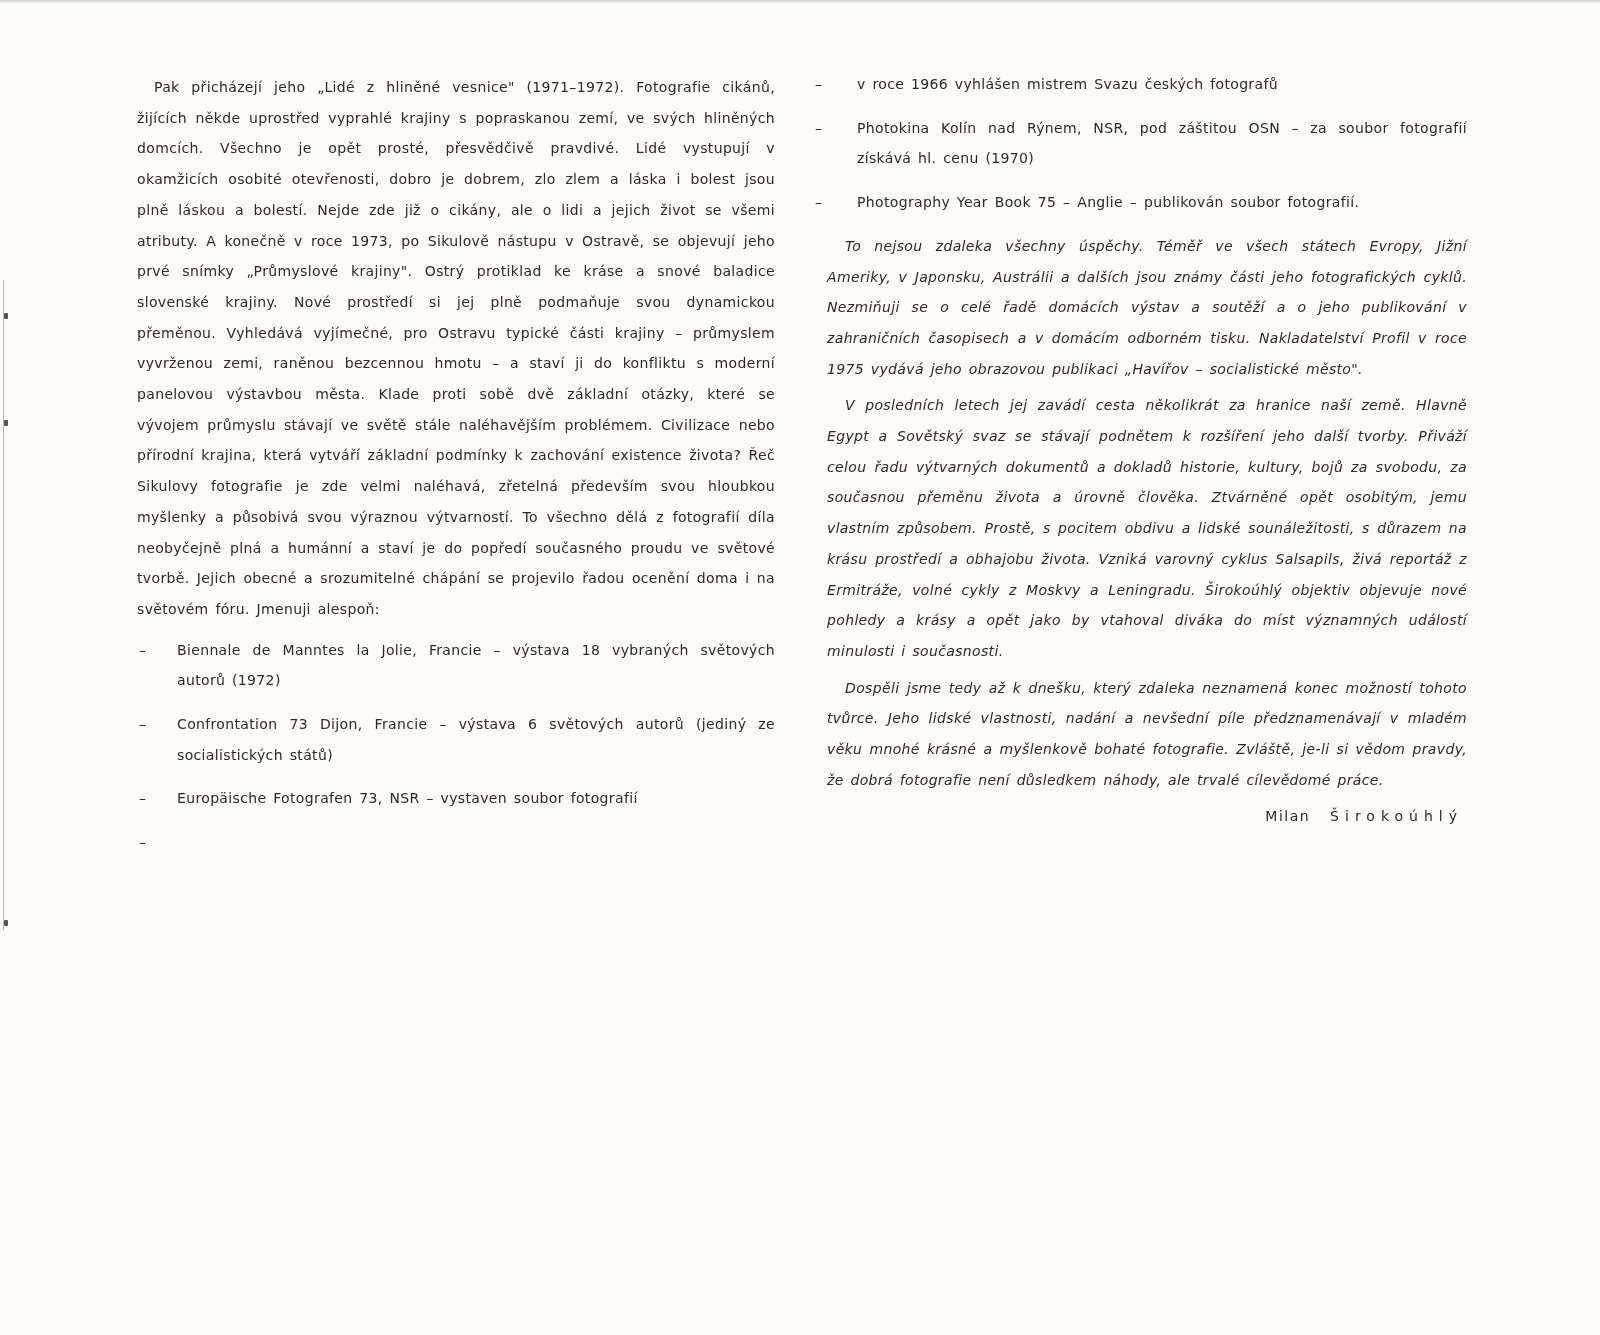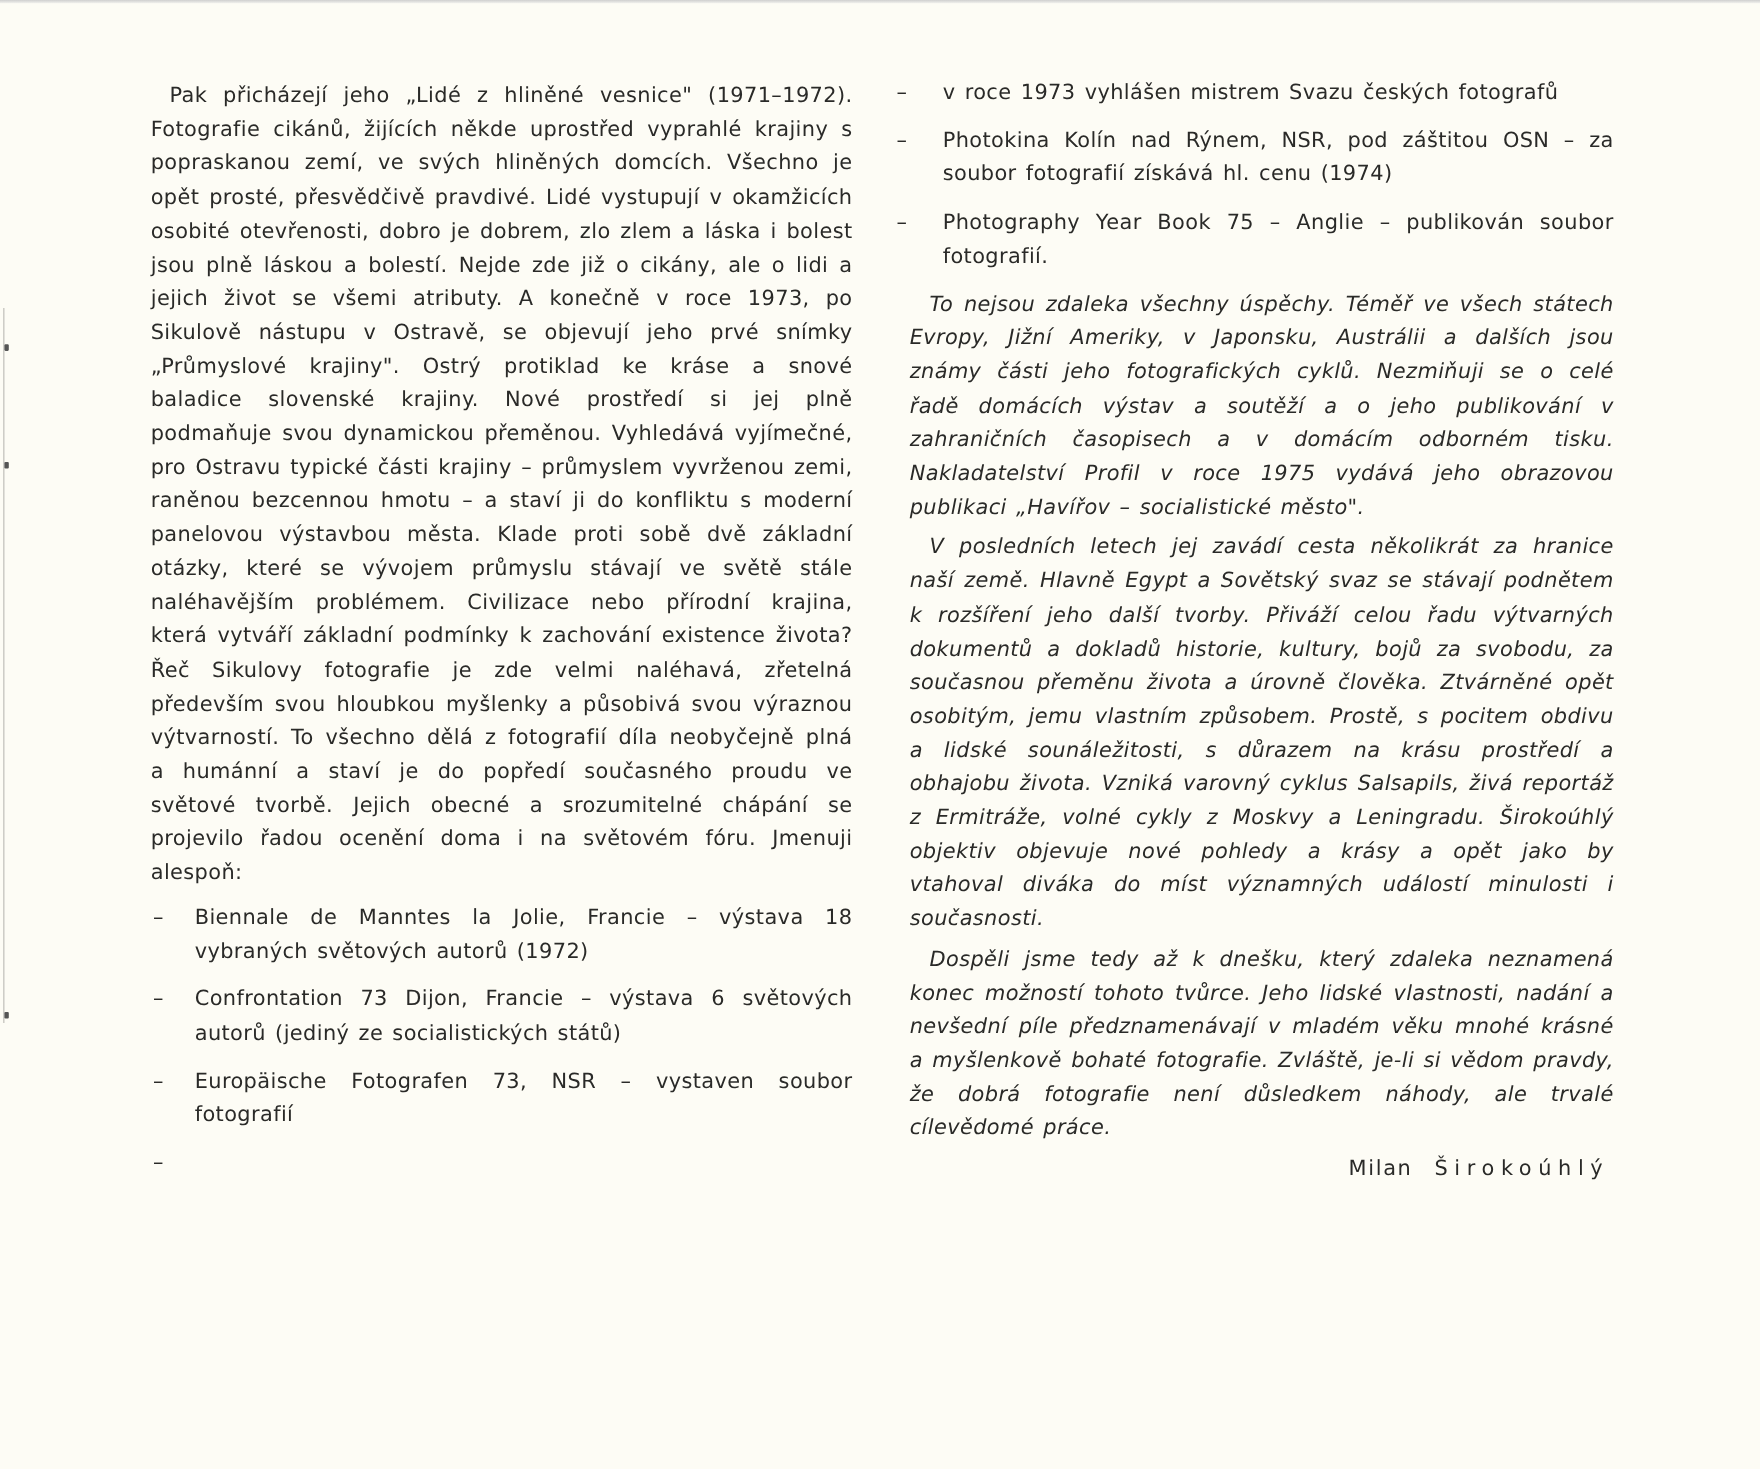--- a/index.html
+++ b/index.html
@@ -30,21 +30,21 @@
     .fold-mark {
       position: absolute;
       left: 1px;
       width: 4px; height: 6px;
       background: #555;
       border-radius: 1px;
     }
     .column {
       position: absolute;
       top: 72px;
-      font-size: 19px;
+      font-size: 14px;
       line-height: 30.7px;
       letter-spacing: 0.35px;
       word-spacing: 2px;
       text-align: justify;
       hyphens: manual;
     }
     .col-left {
       left: 137px;
       width: 638px;
     }
@@ -124,25 +124,25 @@
     <li class="list-item">
       <span class="dash">–</span>
     </li>
   </ul>
 </div>
 
 <div class="column col-right">
   <ul class="list">
     <li class="list-item">
       <span class="dash">–</span>
-      <span>v roce 1973 vyhlášen mistrem Svazu českých fotografů</span>
+      <span>v roce 1966 vyhlášen mistrem Svazu českých fotografů</span>
     </li>
     <li class="list-item">
       <span class="dash">–</span>
-      <span>Photokina Kolín nad Rýnem, NSR, pod záštitou OSN – za soubor fotografií získává hl. cenu (1974)</span>
+      <span>Photokina Kolín nad Rýnem, NSR, pod záštitou OSN – za soubor fotografií získává hl. cenu (1970)</span>
     </li>
     <li class="list-item">
       <span class="dash">–</span>
       <span>Photography Year Book 75 – Anglie – publikován soubor fotografií.</span>
     </li>
   </ul>
   <p class="para">To nejsou zdaleka všechny úspěchy. Téměř ve všech státech Evropy, Jižní Ameriky, v Japonsku, Austrálii a dalších jsou známy části jeho fotografických cyklů. Nezmiňuji se o celé řadě domácích výstav a soutěží a o jeho publikování v zahraničních časopisech a v domácím odborném tisku. Nakladatelství Profil v roce 1975 vydává jeho obrazovou publikaci „Havířov – socialistické město".</p>
   <p class="para">V posledních letech jej zavádí cesta několikrát za hranice naší země. Hlavně Egypt a Sovětský svaz se stávají podnětem k rozšíření jeho další tvorby. Přiváží celou řadu výtvarných dokumentů a dokladů historie, kultury, bojů za svobodu, za současnou přeměnu života a úrovně člověka. Ztvárněné opět osobitým, jemu vlastním způsobem. Prostě, s pocitem obdivu a lidské sounáležitosti, s důrazem na krásu prostředí a obhajobu života. Vzniká varovný cyklus Salsapils, živá reportáž z Ermitráže, volné cykly z Moskvy a Leningradu. Širokoúhlý objektiv objevuje nové pohledy a krásy a opět jako by vtahoval diváka do míst významných událostí minulosti i současnosti.</p>
   <p class="para">Dospěli jsme tedy až k dnešku, který zdaleka neznamená konec možností tohoto tvůrce. Jeho lidské vlastnosti, nadání a nevšední píle předznamenávají v mladém věku mnohé krásné a myšlenkově bohaté fotografie. Zvláště, je-li si vědom pravdy, že dobrá fotografie není důsledkem náhody, ale trvalé cílevědomé práce.</p>
   <div class="signature">

